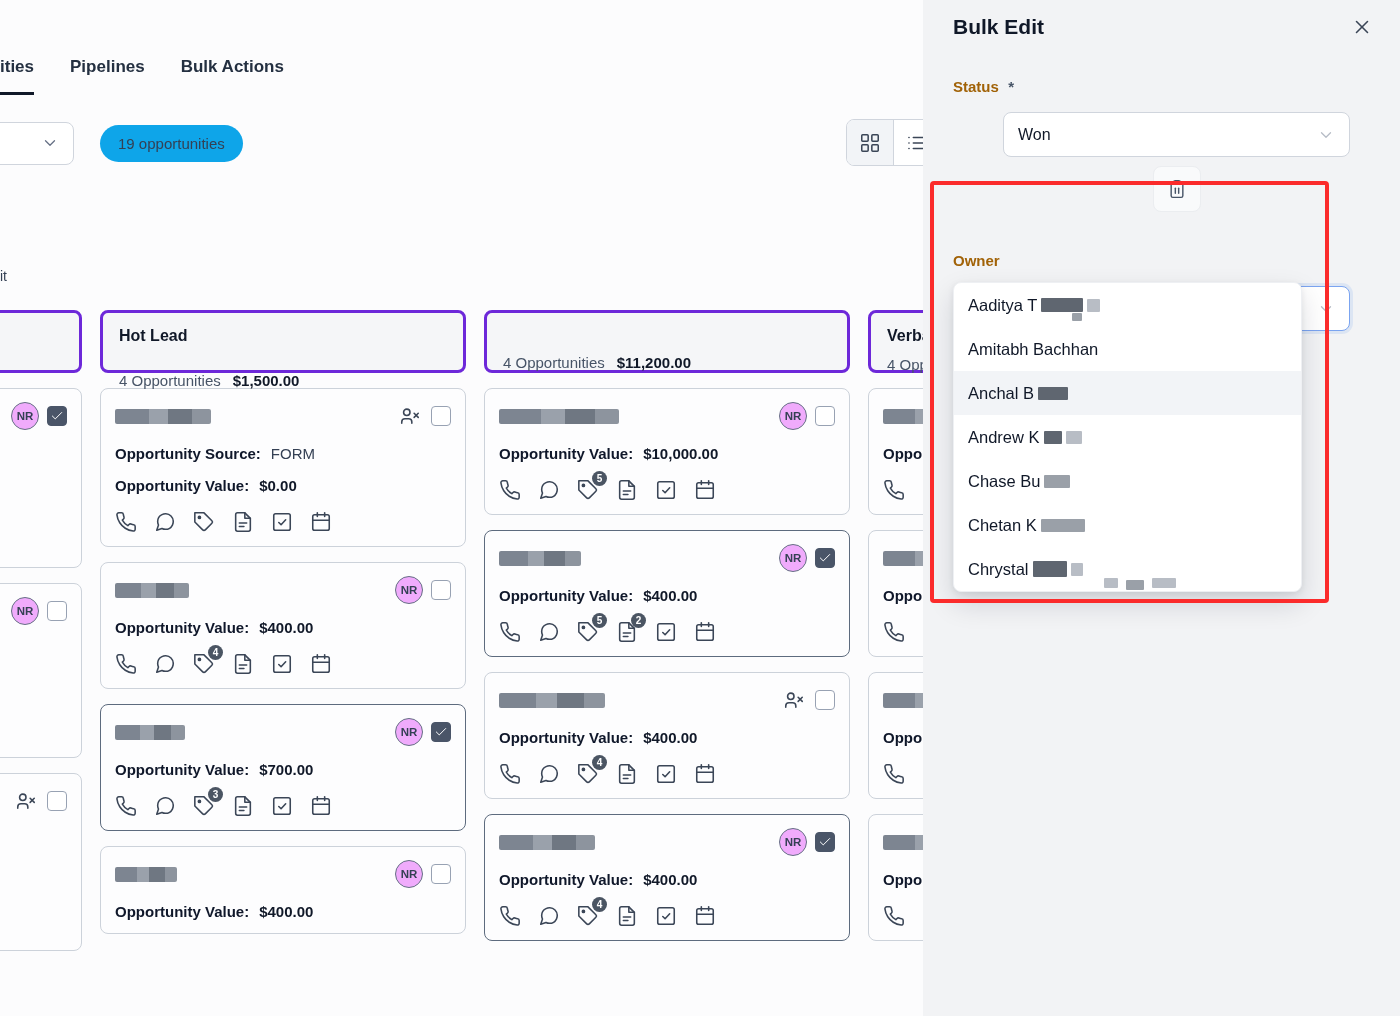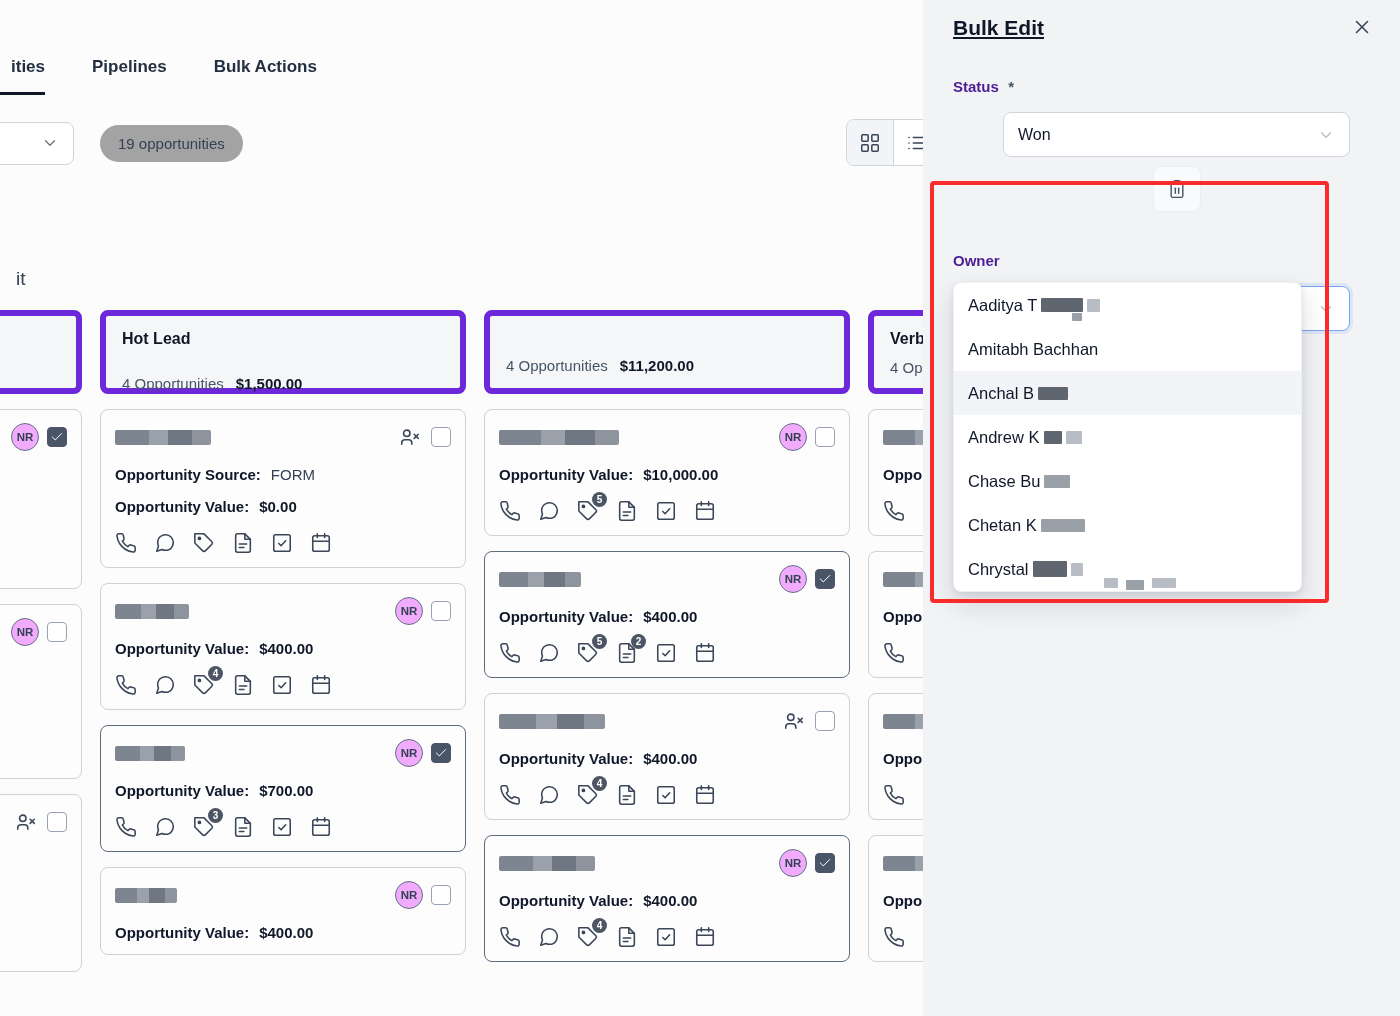--- a/index.html
+++ b/index.html
@@ -8,49 +8,49 @@
     position:relative;
     font-family:"Liberation Sans", sans-serif;
     background:#fcfcfd;
     color:#101828;
   }
   svg { display:block; width:100%; height:100%; }
   .icon-svg { display:block; width:22px; height:22px; color:#3b4657; }
 
   
   .tabs { display:flex; gap:36px; padding-top:57px; font-size:17px; font-weight:600; color:#243041; }
-  .tab { padding-bottom:15px; border-bottom:3px solid transparent; cursor:pointer;padding-left:11px; }
+  .tab { padding-bottom:15px; border-bottom:3px solid transparent; cursor:pointer; }
   .tab.active { border-bottom-color:#101828; }
 
   
   .toolbar { margin-top:26px; display:flex; align-items:center; gap:26px; height:44px; }
   .select-stub {
     width:97px; height:43px; margin-left:-23px;
     border:1px solid #d0d5dd; border-radius:8px; background:#fff;
     display:flex; align-items:center; justify-content:flex-end; padding-right:14px;
   }
   .chev { width:18px; height:18px; color:#667085; }
-  .pill { background:#a3a3a3; border-radius:999px; padding:10px 18px; font-size:15px; color:#344054;text-align:right; }
+  .pill { background:#0ea5e9; border-radius:999px; padding:10px 18px; font-size:15px; color:#344054;text-align:right; }
   .view-toggle {
     position:absolute; left:846px; top:119px; display:flex;
     border:1px solid #d0d5dd; border-radius:8px; overflow:hidden; background:#fff;
   }
   .view-btn { width:46px; height:45px; display:flex; align-items:center; justify-content:center; cursor:pointer; }
   .view-btn + .view-btn { border-left:1px solid #d0d5dd; }
   .view-btn.active { background:#f2f4f7; }
 
-  .edit-partial { position:absolute; left:16px; top:268px; font-size:19px; color:#344054; }
+  .edit-partial { position:absolute; left:0; top:268px; font-size:14px; color:#344054; }
 
   
   .board { position:absolute; left:0; top:310px; display:flex; gap:18px; }
   .col { width:366px; flex:none; }
   .col.cut { margin-left:-284px; }
   .col-header {
-    border:6px solid #6d28d9; border-radius:8px; background:#f5f6f8;
-    padding:14px 16px; height:84px;
+    border:3px solid #6d28d9; border-radius:8px; background:#f5f6f8;
+    padding:14px 16px; height:63px;
   }
   .col-title { font-size:16px; font-weight:700; color:#101828; }
   .col-stats { margin-top:11px; font-size:15px; color:#475467; display:flex; gap:12px; align-items:baseline; }
   .col-total { font-weight:700; color:#101828;margin-top:16px; }
 
   .card {
     border:1px solid #ccd2da; border-radius:8px; background:#fdfdfe;
     margin-top:15px; padding:13px 14px;
   }
   .card.selected { border-color:#5d6b7e; }
@@ -82,25 +82,25 @@
     position:absolute; top:-8px; right:-8px; min-width:15px; height:15px; padding:0 2px;
     border-radius:8px; background:#4b5563; color:#fff; font-size:10px; font-weight:600;
     display:flex; align-items:center; justify-content:center;
   }
 
   
   .panel {
     position:absolute; left:923px; top:0; width:477px; height:1016px;
     background:#f2f3f5; z-index:10;
   }
-  .panel-header { display:flex; justify-content:space-between; align-items:flex-end; padding:14px 25px 0 30px;text-decoration:underline; }
+  .panel-header { display:flex; justify-content:space-between; align-items:center; padding:14px 25px 0 30px; }
   .panel-title { font-size:21px; font-weight:700; color:#101828; }
   .close-btn { width:24px; height:24px; margin-top:2px; color:#344054; cursor:pointer; }
   .form-group { padding:0 0 0 30px; margin-top:38px; }
-  .group-label { font-size:15px; font-weight:600; color:#4c1d95; }
+  .group-label { font-size:15px; font-weight:600; color:#a16207; }
   .req { color:#475467; margin-left:5px; }
   .control-row { display:flex; gap:9px; margin-top:16px; align-items:center;flex-direction:column; }
   .select {
     width:347px; height:45px; background:#fff; border:1px solid #d0d5dd; border-radius:8px;
     display:flex; align-items:center; justify-content:space-between; padding:0 14px;
     font-size:16px; color:#101828; cursor:pointer;
   }
   .select .chev { color:#b6bcc6; }
   .select.focused { border:1.5px solid #7ba4f0; box-shadow:0 0 0 3px rgba(123,164,240,.18); color:#344054; }
   .icon-btn {

